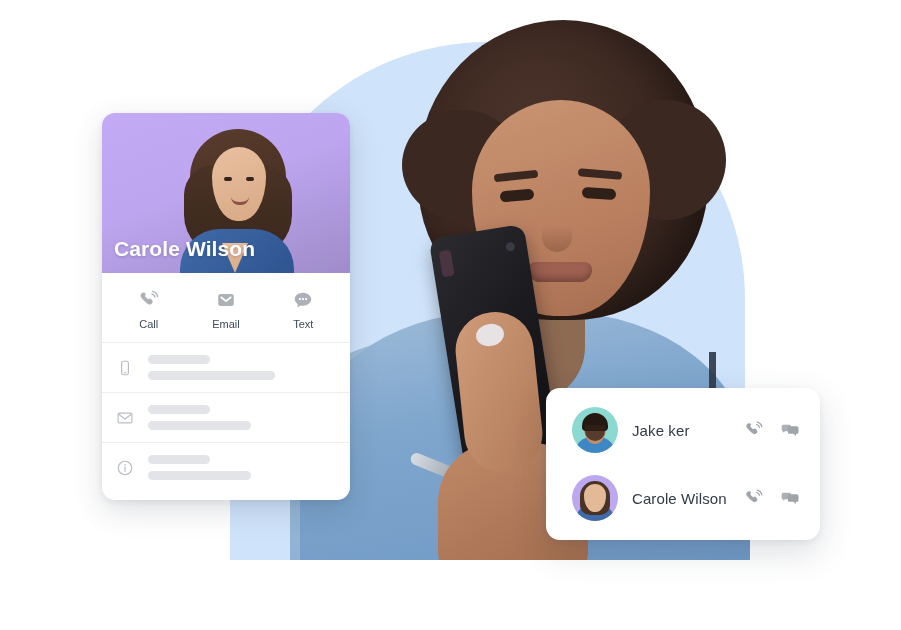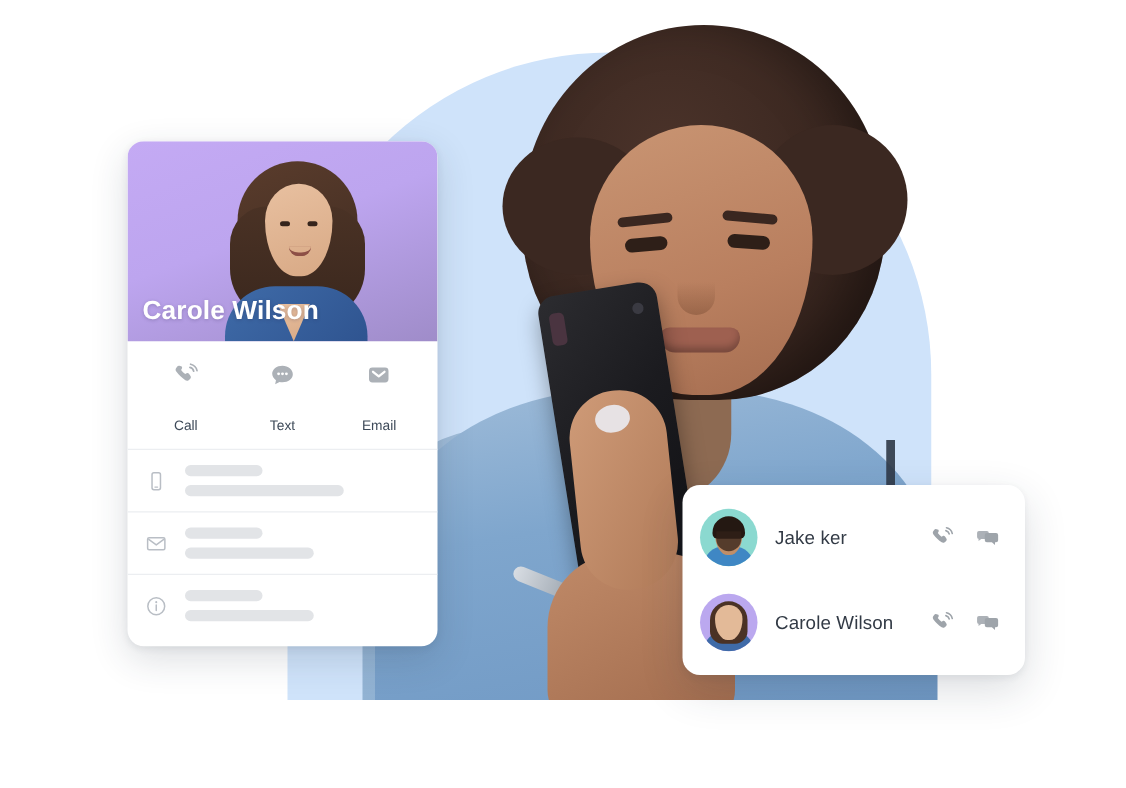--- a/index.html
+++ b/index.html
@@ -181,21 +181,21 @@
     color: #ffffff;
     font-size: 21px; font-weight: bold;
     letter-spacing: .1px;
     text-shadow: 0 1px 3px rgba(40,30,70,.25);
     z-index: 6;
   }
   .cc-actions {
     display: flex; padding: 16px 8px 12px;
   }
   .cc-action {
-    flex: 1; display: flex; flex-direction: column; align-items: center; gap: 24px;
+    flex: 1; display: flex; flex-direction: column; align-items: center; gap: 7px;
     cursor: pointer;
   }
   .cc-action .ic { width: 22px; height: 22px; display:block; }
   .cc-action .lbl { font-size: 11px; color: #3e4a59; }
 
   .cc-rows { padding: 0 0 8px; }
   .cc-row {
     display: flex; align-items: center; gap: 14px;
     padding: 12px 14px;
     border-top: 1px solid #eceef1;
@@ -215,20 +215,21 @@
     background: #ffffff;
     border-radius: 14px;
     box-shadow: 0 12px 34px rgba(40,50,70,.16), 0 2px 6px rgba(40,50,70,.07);
     padding: 8px 0;
     z-index: 25;
   }
   .lc-row {
     display: flex; align-items: center;
     padding: 11px 20px 11px 14px;
     gap: 14px;
+    margin-left: 12px;
   }
   .avatar {
     width: 46px; height: 46px; border-radius: 50%;
     position: relative; overflow: hidden; flex: 0 0 46px;
   }
   .av-face {
     position:absolute; left:50%; top:20%; width:22px;height:28px;
     transform: translateX(-50%);
     border-radius: 50% 50% 46% 46% / 40% 40% 60% 60%;
   }
@@ -310,37 +311,37 @@
             <path d="M15.8 2.6c2.8.6 5 2.8 5.6 5.6" fill="none" stroke="#acb1b7" stroke-width="1.5" stroke-linecap="round"></path>
           </svg>
         </span>
         <span class="lbl">Call</span>
       </div>
 
 
       <div class="cc-action">
         <span class="ic">
           <svg viewBox="0 0 24 24" width="22" height="22">
+            <rect x="3.5" y="5.5" width="17" height="13" rx="3" fill="#acb1b7"></rect>
+            <path d="M7 9.2l5 4 5-4" fill="none" stroke="#fff" stroke-width="2" stroke-linecap="round" stroke-linejoin="round"></path>
+          </svg>
+        </span>
+        <span class="lbl">Email</span>
+      </div>
+
+      <div class="cc-action">
+        <span class="ic">
+          <svg viewBox="0 0 24 24" width="22" height="22">
             <path d="M12 4C7 4 3 7.1 3 11c0 2.2 1.3 4.2 3.3 5.5L5.6 20l3.8-2c.8.2 1.7.3 2.6.3 5 0 9-3.1 9-7s-4-7.3-9-7.3z" fill="#acb1b7"></path>
             <circle cx="8.6" cy="11" r="1.25" fill="#fff"></circle>
             <circle cx="12" cy="11" r="1.25" fill="#fff"></circle>
             <circle cx="15.4" cy="11" r="1.25" fill="#fff"></circle>
           </svg>
         </span>
         <span class="lbl">Text</span>
-      </div>
-
-      <div class="cc-action">
-        <span class="ic">
-          <svg viewBox="0 0 24 24" width="22" height="22">
-            <rect x="3.5" y="5.5" width="17" height="13" rx="3" fill="#acb1b7"></rect>
-            <path d="M7 9.2l5 4 5-4" fill="none" stroke="#fff" stroke-width="2" stroke-linecap="round" stroke-linejoin="round"></path>
-          </svg>
-        </span>
-        <span class="lbl">Email</span>
       </div>
     </div>
 
     <div class="cc-rows">
 
       <div class="cc-row">
         <span class="ic">
           <svg viewBox="0 0 24 24" width="18" height="18">
             <rect x="7.5" y="3" width="9" height="18" rx="2" fill="none" stroke="#b9bec5" stroke-width="1.6"></rect>
             <line x1="10.6" y1="18.2" x2="13.4" y2="18.2" stroke="#b9bec5" stroke-width="1.4" stroke-linecap="round"></line>

